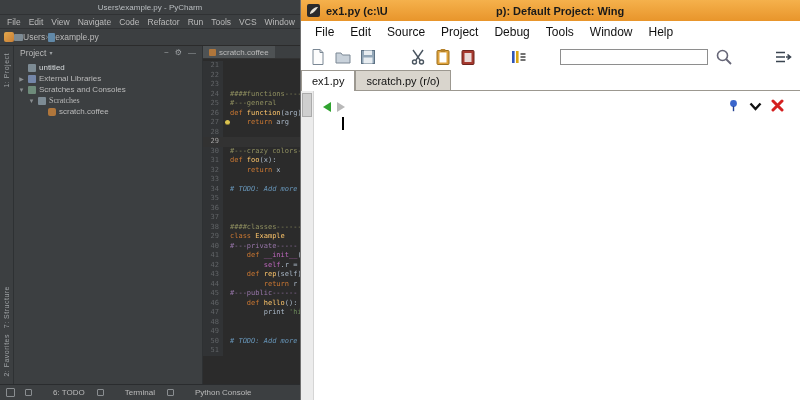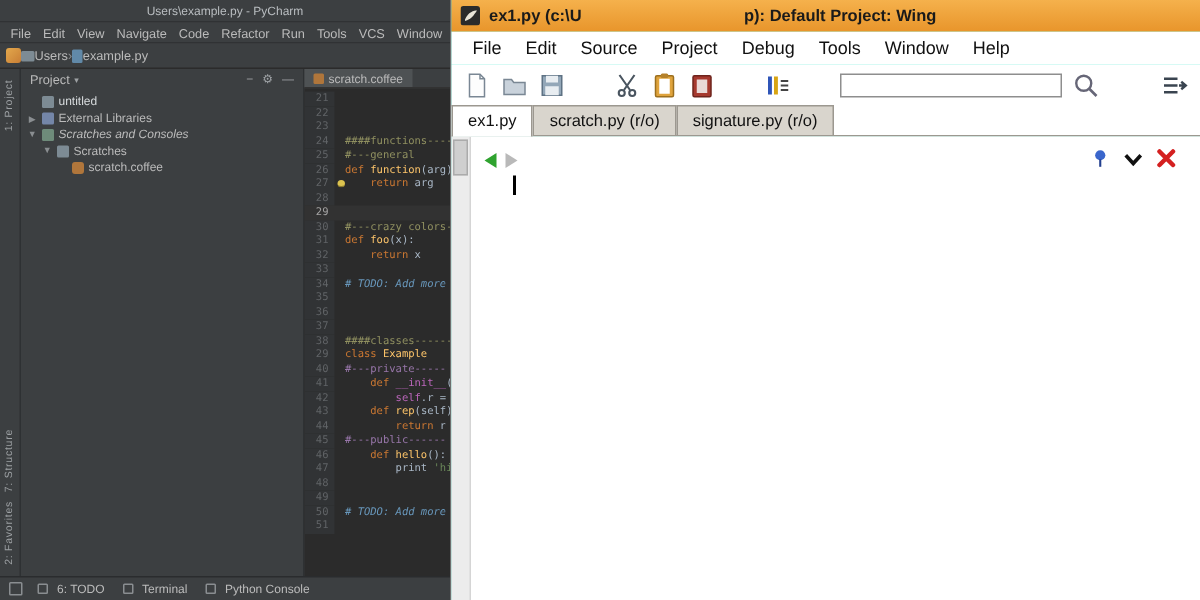--- a/index.html
+++ b/index.html
@@ -44,21 +44,21 @@
   .gut{width:20px;min-width:20px;background:#313335;color:#606366;text-align:right;padding-right:4px;height:100%}
   .code-text{white-space:pre;padding-left:7px;color:#A9B7C6;overflow:hidden}
   .code-row.hl{background:#323232}
   .code-row.hl .gut{background:#323232;color:#A4A3A3}
   .bulb{position:absolute;left:22px;top:2px;width:5px;height:5px;background:#DCC34F;border-radius:50%;border-bottom:1px solid #8A7A2F}
   .seg-kw{color:#CC7832}.seg-fn{color:#FFC66B}.seg-txt{color:#A9B7C6}.seg-cmt{color:#909060}
   .seg-todo{color:#6897BB;font-style:italic}.seg-pur{color:#9876AA}.seg-mag{color:#BB66BB}.seg-str{color:#6A8759}
   .pc-status{height:16px;background:#3C3F41;border-top:1px solid #2A2C2E;display:flex;align-items:center;gap:10px;padding:0 6px;font-size:8px;color:#BBBBBB}
   .st-corner{width:9px;height:9px;border:1px solid #8A8E91;border-radius:1px}
   .st-items{display:flex;gap:12px;align-items:center}
-  .st-item{display:flex;align-items:center;gap:6px;white-space:nowrap;cursor:default}
+  .st-item{display:flex;align-items:center;gap:21px;white-space:nowrap;cursor:default}
   .st-ico{width:7px;height:7px;border:1px solid #8A8E91;border-radius:1px;display:inline-block}
 
   
   .wing{position:absolute;left:300px;top:0;width:500px;height:400px;background:#5eead4;border-left:1px solid #6E6E6E;display:flex;flex-direction:column}
   .w-title{height:21px;background:linear-gradient(#F5B14C,#E8952B);display:flex;align-items:center;padding:0 6px;position:relative;flex:none}
   .w-logo{width:13px;height:13px;margin-right:6px;display:inline-flex}
   .w-title-left{font-size:11px;color:#1A1A1A;font-weight:bold;white-space:nowrap}
   .w-title-center{position:absolute;left:195px;font-size:11px;color:#1A1A1A;font-weight:bold;white-space:nowrap}
   .w-menu{height:22px;background:#FFF;display:flex;align-items:center;padding-left:6px;flex:none}
   .w-menu span{font-size:12px;color:#111;padding:0 8px;cursor:default;white-space:nowrap}
@@ -132,26 +132,26 @@
             <div class="tree-row" style="padding-left: 4px;">
               <span class="tree-arrow"></span>
               <span class="tree-ico ico-folder"></span>
               <span class="tree-label bold">untitled</span>
             </div>
             <div class="tree-row" style="padding-left: 4px;">
               <span class="tree-arrow">▶</span>
               <span class="tree-ico ico-library"></span>
               <span class="tree-label">External Libraries</span>
             </div>
-            <div class="tree-row" style="padding-left: 4px; font-style: italic;">
+            <div class="tree-row" style="padding-left: 4px;">
               <span class="tree-arrow">▼</span>
               <span class="tree-ico ico-scratch"></span>
               <span class="tree-label">Scratches and Consoles</span>
             </div>
-            <div class="tree-row" style="padding-left: 14px;">
+            <div class="tree-row" style="padding-left: 14px; font-family: Liberation Serif, serif;">
               <span class="tree-arrow">▼</span>
               <span class="tree-ico ico-folder"></span>
               <span class="tree-label">Scratches</span>
             </div>
             <div class="tree-row" style="padding-left: 24px;">
               <span class="tree-arrow"></span>
               <span class="tree-ico ico-coffee"></span>
               <span class="tree-label">scratch.coffee</span>
             </div>
           </div>
@@ -393,21 +393,20 @@
       <span class="tb-icon" style="margin-right:8px">
         <svg width="18" height="18" viewBox="0 0 18 18">
             <path d="M2 4.5 h9 M2 9 h9 M2 13.5 h9" stroke="#3A4450" stroke-width="1.6"></path>
             <path d="M12 9 h4 M13.5 6.5 L16.5 9 L13.5 11.5" stroke="#3A4450" stroke-width="1.6" fill="none"></path>
           </svg>
       </span>
     </div>
     <div class="w-tabs">
         <div class="wtab active">ex1.py</div>
         <div class="wtab">scratch.py (r/o)</div>
-        <div class="wtab">signature.py (r/o)</div>
       </div>
     <div class="w-editor">
       <div class="w-scrollbar">
         <div class="w-thumb"></div>
       </div>
       <span class="nav-back">
         <svg width="12" height="12" viewBox="0 0 12 12">
             <polygon points="10,1 2,6 10,11" fill="#2FA32F"></polygon>
           </svg>
       </span>

